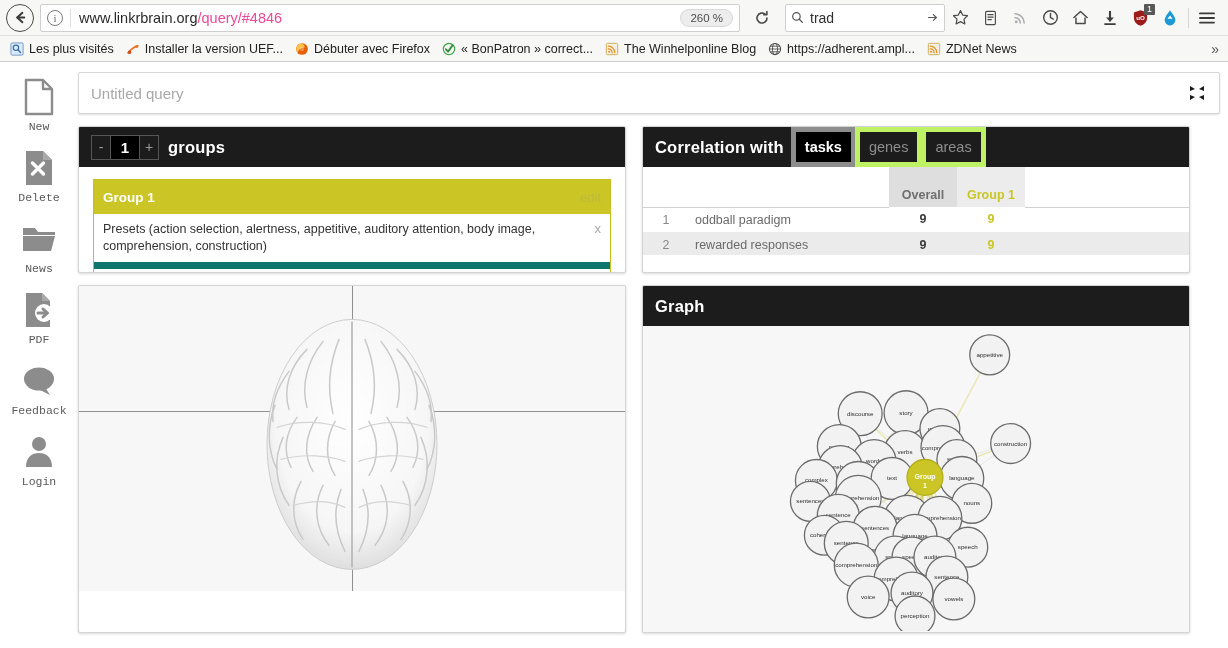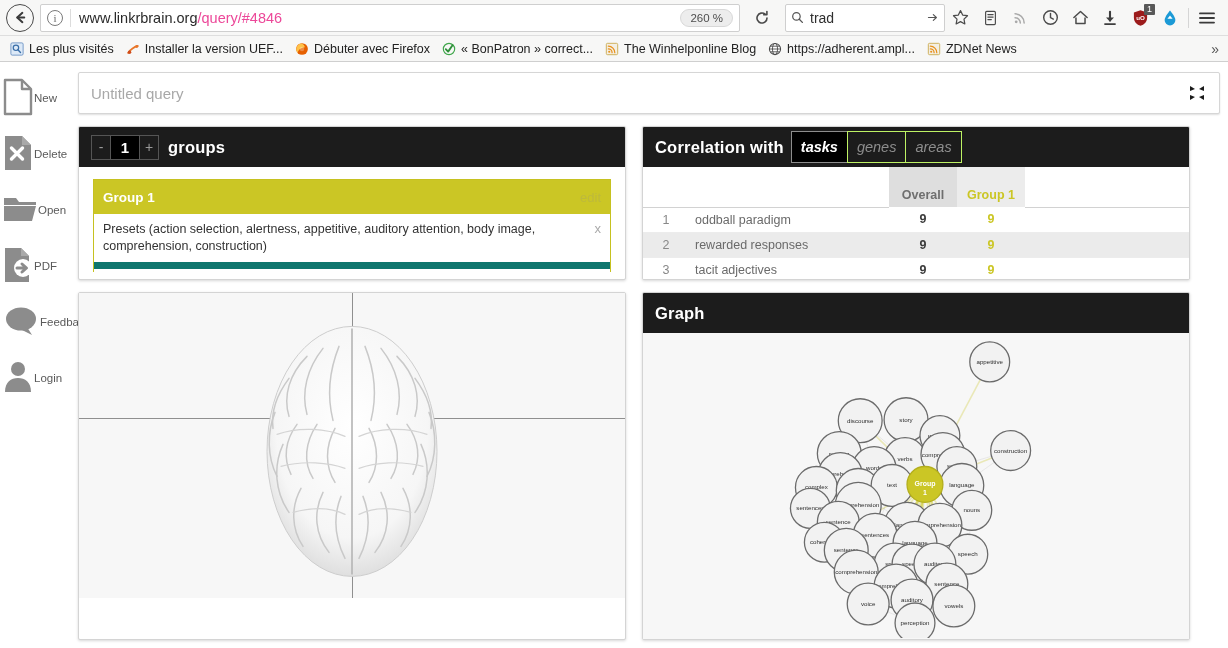--- a/index.html
+++ b/index.html
@@ -83,21 +83,21 @@
   
   #app { display: flex; width: 1228px; height: 586px; background: #fff; }
 
   #sidebar {
     width: 78px; flex: none; padding-top: 14px;
     display: flex; flex-direction: column; align-items: center;
     background: #fff;
   }
   .side-item {
     width: 74px; margin-bottom: 14px;
-    display: flex; flex-direction: row; align-items: center;
+    display: flex; flex-direction: column; align-items: center; font-family: Liberation Mono, monospace;
   }
   .side-ico { height: 42px; display: flex; align-items: center; justify-content: center; color: #8c8c8c; }
   .side-label { font-size: 11.5px; color: #5a5a5a; margin-top: 2px; }
 
   #workspace { flex: 1; padding: 10px 8px 0 0; min-width: 0; }
 
   #query-title-bar {
     height: 42px; background: #fff;
     border: 1px solid #d6d6d6; border-radius: 2px;
     box-shadow: 0 1px 2px rgba(0,0,0,.13);
@@ -115,21 +115,21 @@
   }
   .panel-head {
     background: #1c1c1c; height: 40px;
     display: flex; align-items: center; padding: 0 12px;
   }
   .panel-title { color: #fff; font-size: 16.5px; font-weight: 600; letter-spacing: .2px; }
 
   .seg-group { display: flex; margin-left: 8px; }
   .seg {
     font-size: 14.5px; padding: 7px 9px;
-    border: 1px solid #bef264; margin-left: -1px; color: #8d8d8d; font-style: italic;
+    border: 5px solid #bef264; margin-left: -1px; color: #8d8d8d;
   }
   .seg.active { background: #000; color: #fff; border-color: #8d8d8d; font-weight: 600; }
 
   .counter { display: flex; align-items: stretch; margin-right: 9px; }
   .counter-btn {
     width: 20px; display: flex; align-items: center; justify-content: center;
     border: 1px solid #555; color: #9a9a9a; font-size: 14px; height: 25px;
   }
   .counter-val {
     min-width: 28px; height: 25px; display: flex; align-items: center; justify-content: center;
@@ -148,21 +148,21 @@
   #group-card-edit { color: #bdb93c; font-size: 13px; }
   #group-preset-row {
     background: #fff; display: flex; padding: 7px 9px; align-items: flex-start;
     border-bottom: 7px solid #0f766e;
   }
   #group-preset-text { font-size: 12.5px; color: #333; line-height: 17px; flex: 1; }
   #group-preset-remove { color: #aaa; font-size: 13px; padding-left: 10px; }
   #group-add-link { padding: 4px 9px; color: #cbc625; font-size: 12.5px; background: #fff; }
 
   
-  #corr-body { height: 112px; overflow: hidden; background: #fff; }
+  #corr-body { height: 88px; overflow: hidden; background: #fff; }
   #corr-table { border-collapse: collapse; width: 100%; table-layout: fixed; }
   #corr-table th, #corr-table td { font-size: 12.5px; padding: 5px 6px; }
   .col-rank { width: 46px; }
   .col-name { width: 200px; }
   .col-overall { width: 68px; }
   .col-group { width: 68px; }
   .col-rest { width: auto; }
   #corr-table thead th { height: 40px; vertical-align: bottom; text-align: center; font-weight: 700; }
   th.h-overall { background: #dedede; color: #6f6f6f; }
   th.h-group { background: #ececec; color: #cbc625; }
@@ -383,21 +383,21 @@
       <div class="side-label">Delete</div>
     </div>
 
     <div class="side-item">
       <div class="side-ico">
         <svg width="36" height="30" viewBox="0 0 36 30" aria-hidden="true">
           <path d="M2 4 H14 L17 8 H34 V11 H2 Z" fill="#8c8c8c"></path>
           <path d="M2 12 H34 L30 27 H2 Z" fill="#8c8c8c"></path>
         </svg>
       </div>
-      <div class="side-label">Open</div>
+      <div class="side-label">News</div>
     </div>
 
     <div class="side-item">
       <div class="side-ico">
         <svg width="32" height="38" viewBox="0 0 32 38" aria-hidden="true">
           <path d="M3 2 H19 L27 10 V36 H3 Z" fill="#8c8c8c"></path>
           <path d="M19 2 V10 H27" fill="#a9a9a9"></path>
           <circle cx="21" cy="22" r="9" fill="#ffffff"></circle>
           <path d="M15 22 H23 M20 18 L24.5 22 L20 26" fill="none" stroke="#8c8c8c" stroke-width="3" stroke-linecap="round" stroke-linejoin="round"></path>
         </svg>

